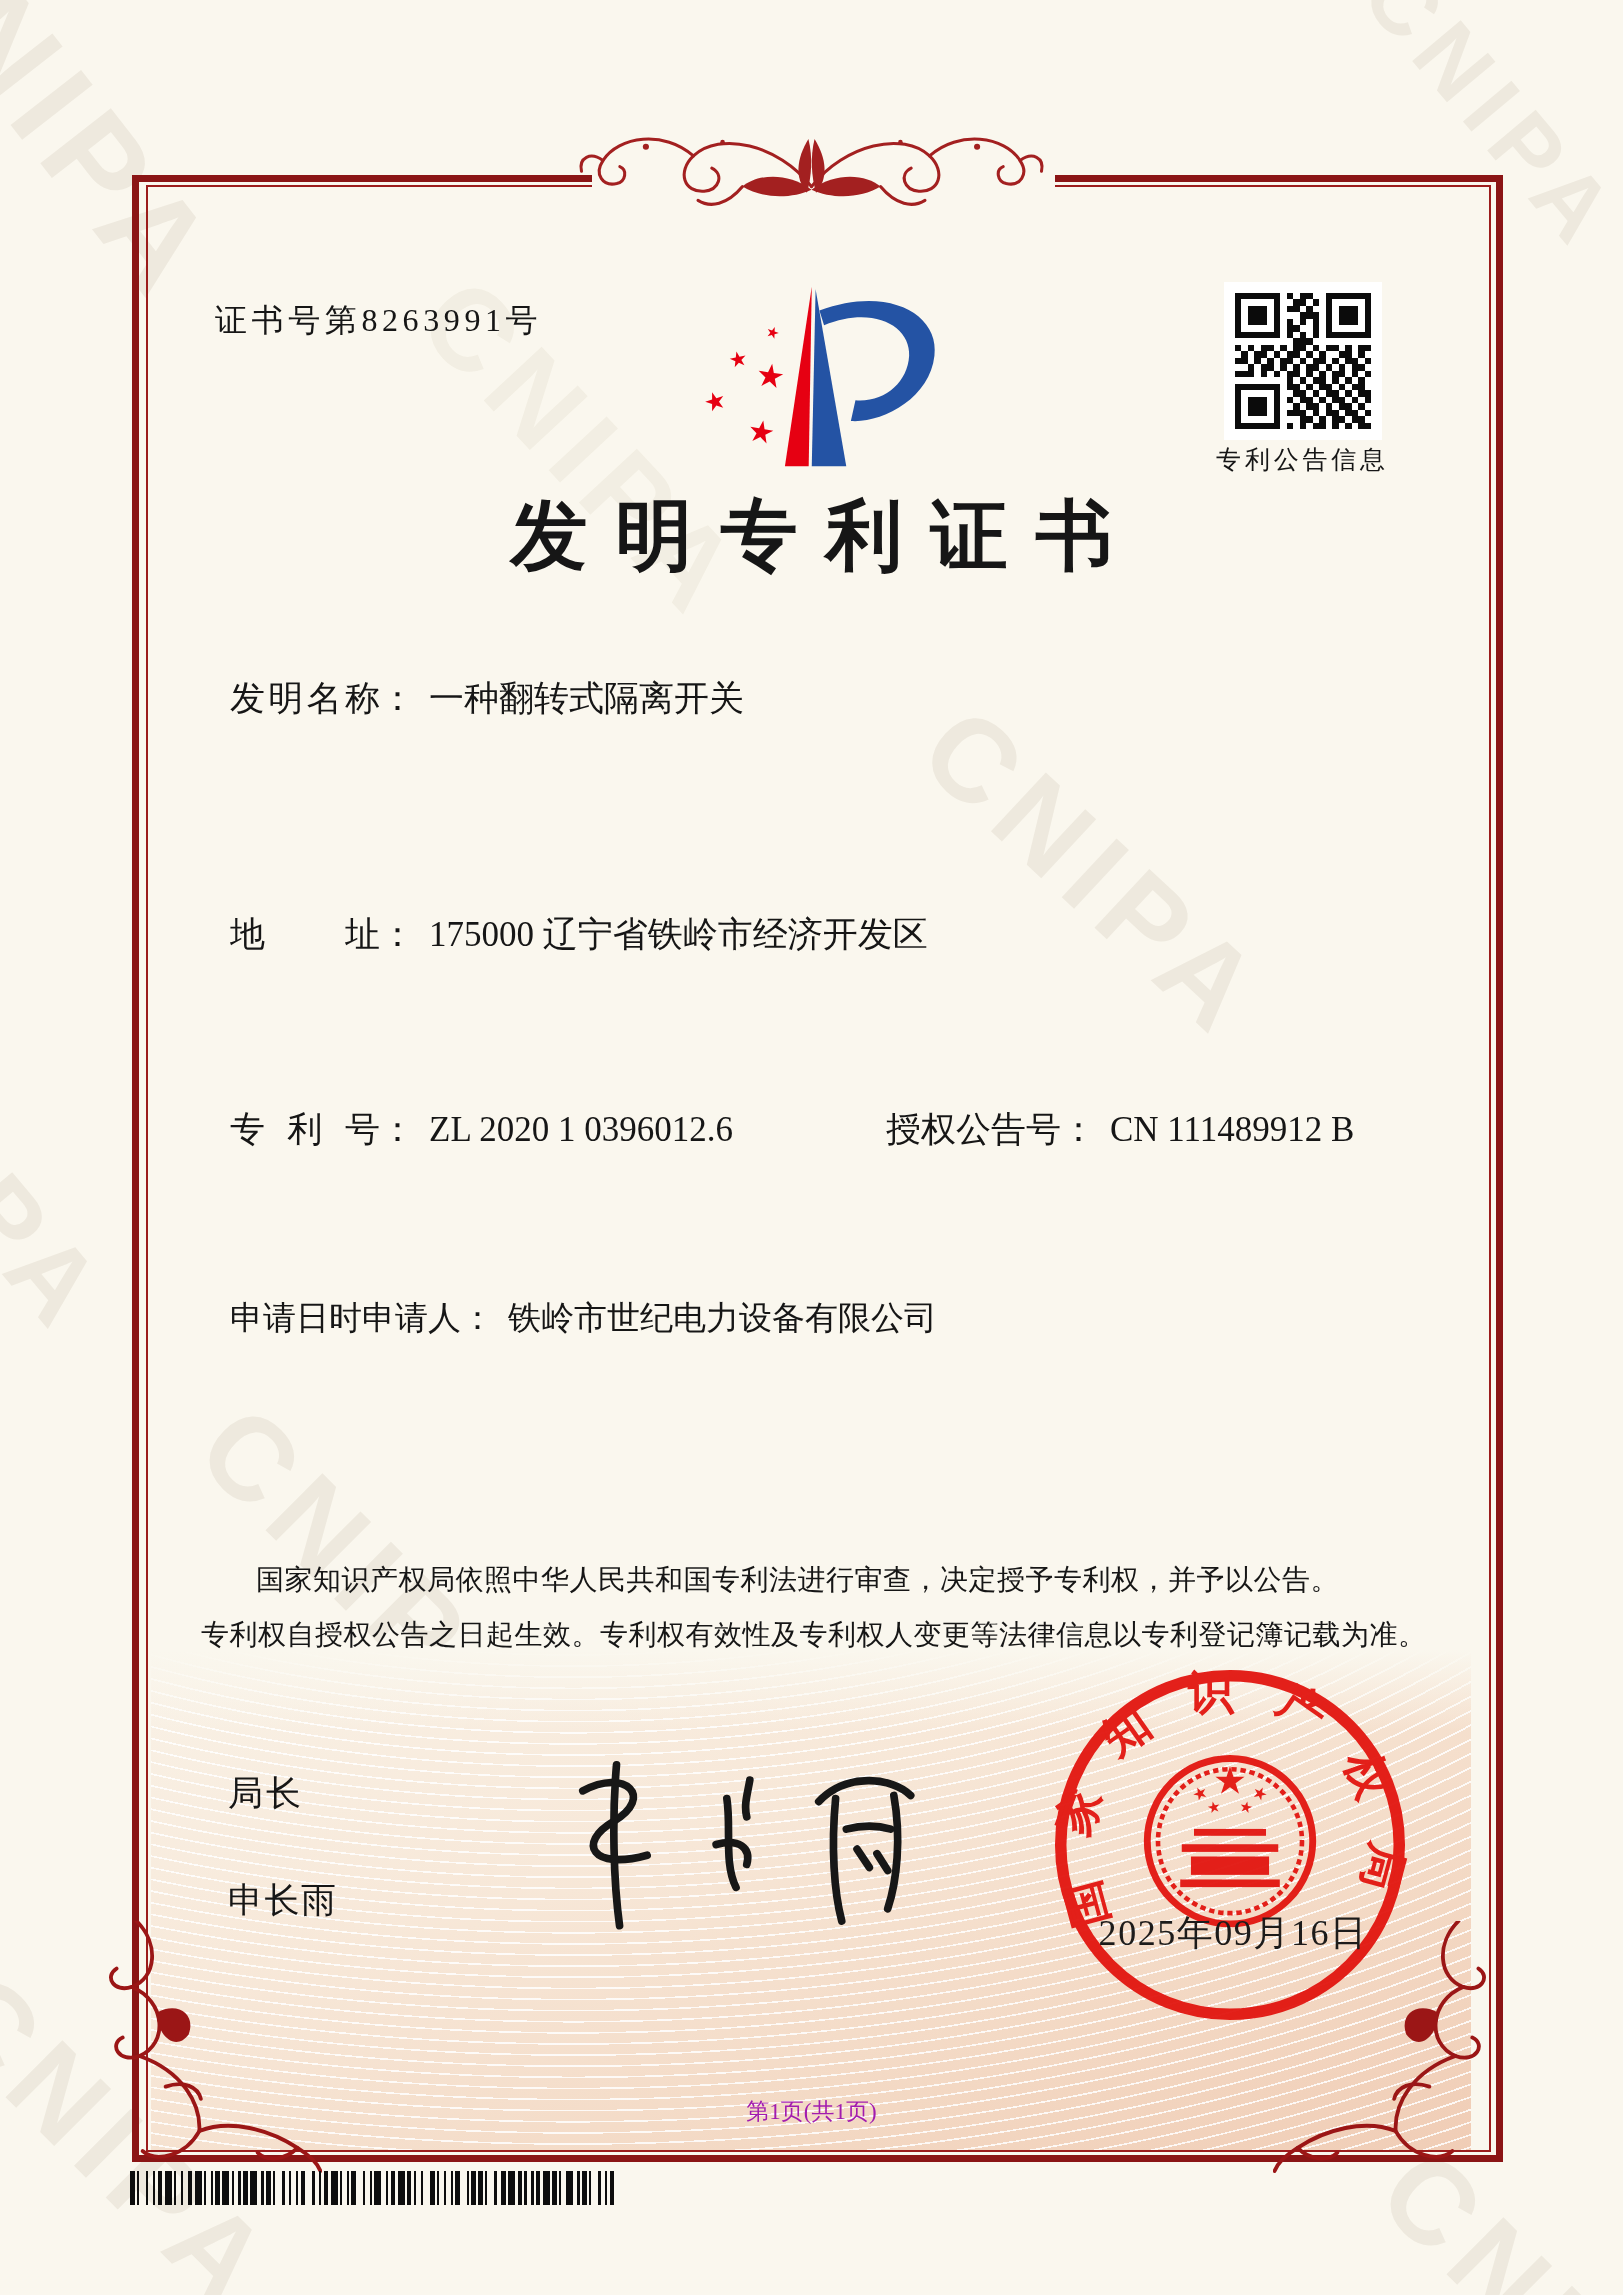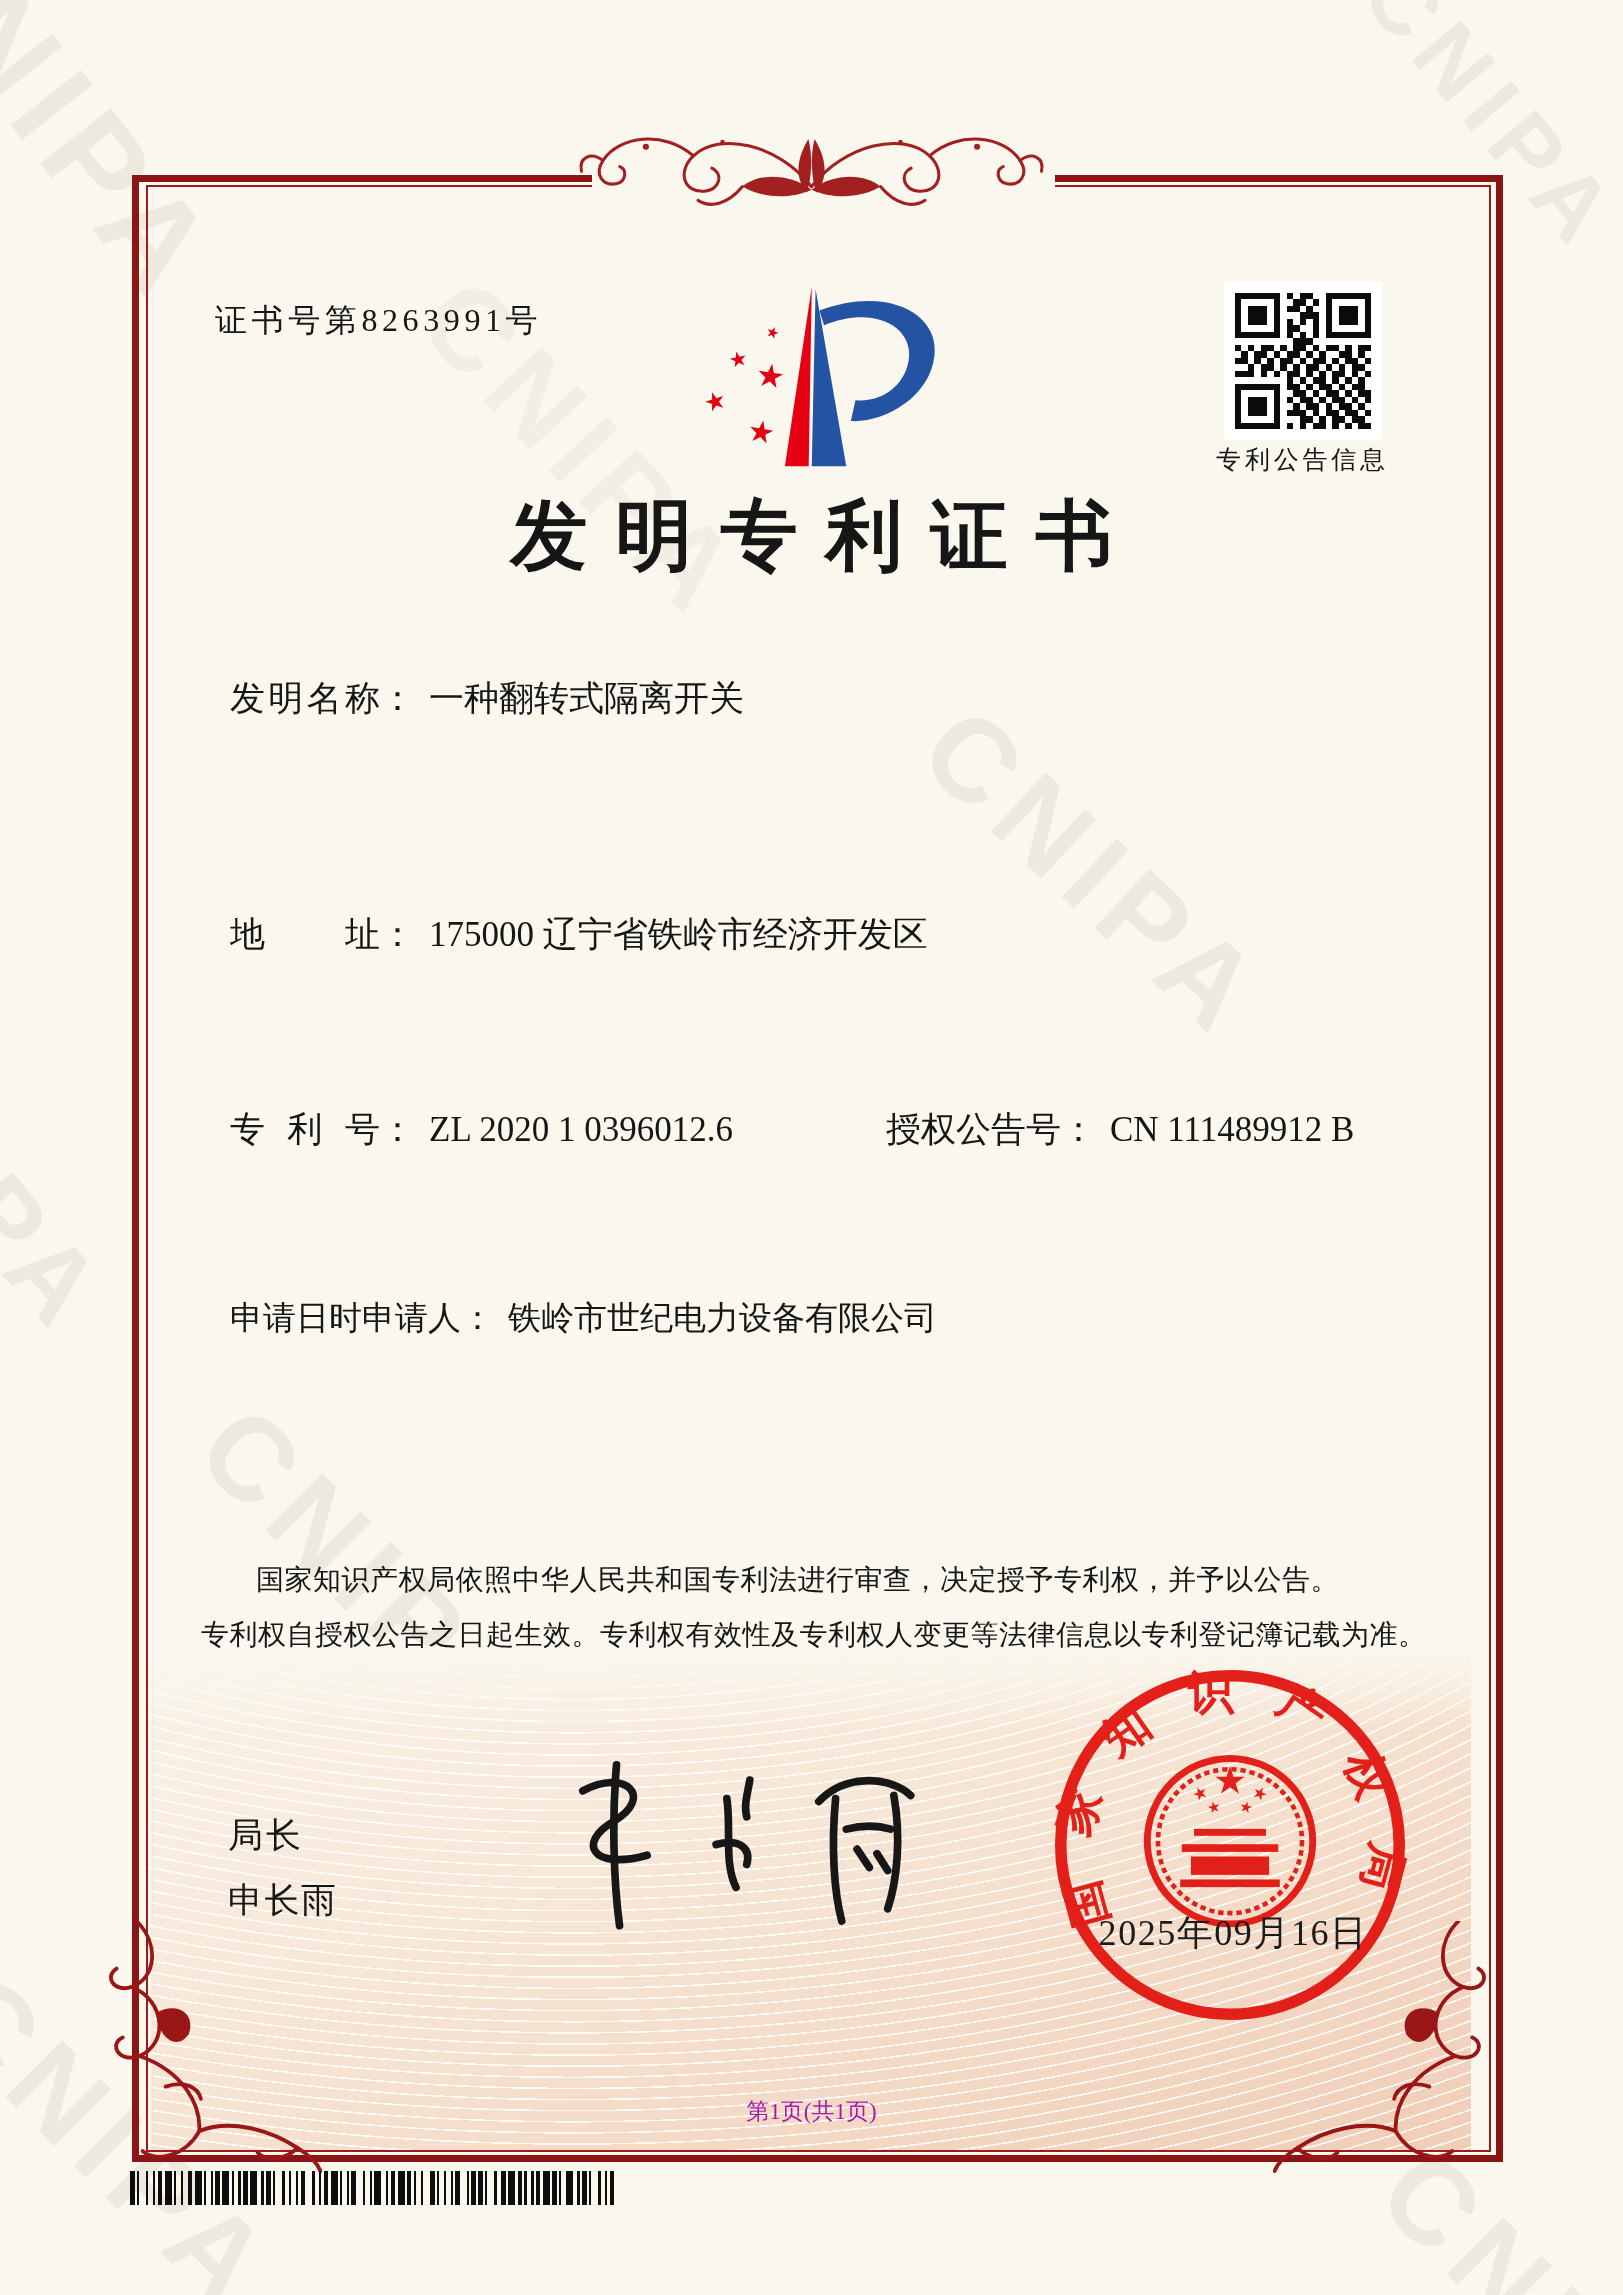--- a/index.html
+++ b/index.html
@@ -52,21 +52,21 @@
   #f-patno{top:1106px;} #f-dates{top:1199px;} #f-app-filing{top:1296px;} #f-inv-filing{top:1392px;}
 
   
   .legal{position:absolute;left:201px;font-size:28px;letter-spacing:0.5px;z-index:5;white-space:nowrap;}
   #legal1{top:1561px;padding-left:55px;}
   #legal2{top:1616px;}
 
   
   .official{position:absolute;left:228px;font-family:"Liberation Sans","DejaVu Sans",sans-serif;
             font-weight:500;font-size:35px;z-index:5;}
-  #official-title{top:1812px;letter-spacing:3.1px;}
+  #official-title{top:1770px;letter-spacing:3.1px;}
   #official-name{top:1877px;letter-spacing:1.5px;}
   #signature{position:absolute;left:497px;top:1754px;z-index:5;}
   #seal{position:absolute;left:1050px;top:1665px;z-index:6;}
 
   
   #page-no{position:absolute;left:0;right:0;top:2096px;text-align:center;font-size:23px;color:#a21caf;z-index:5;}
   #barcode{position:absolute;left:130px;top:2171px;width:488px;height:34px;display:flex;overflow:hidden;z-index:5;}
   #barcode span{height:100%;flex:0 0 auto;}
   #barcode span.bar{background:#0d0d0d;}
 </style>

